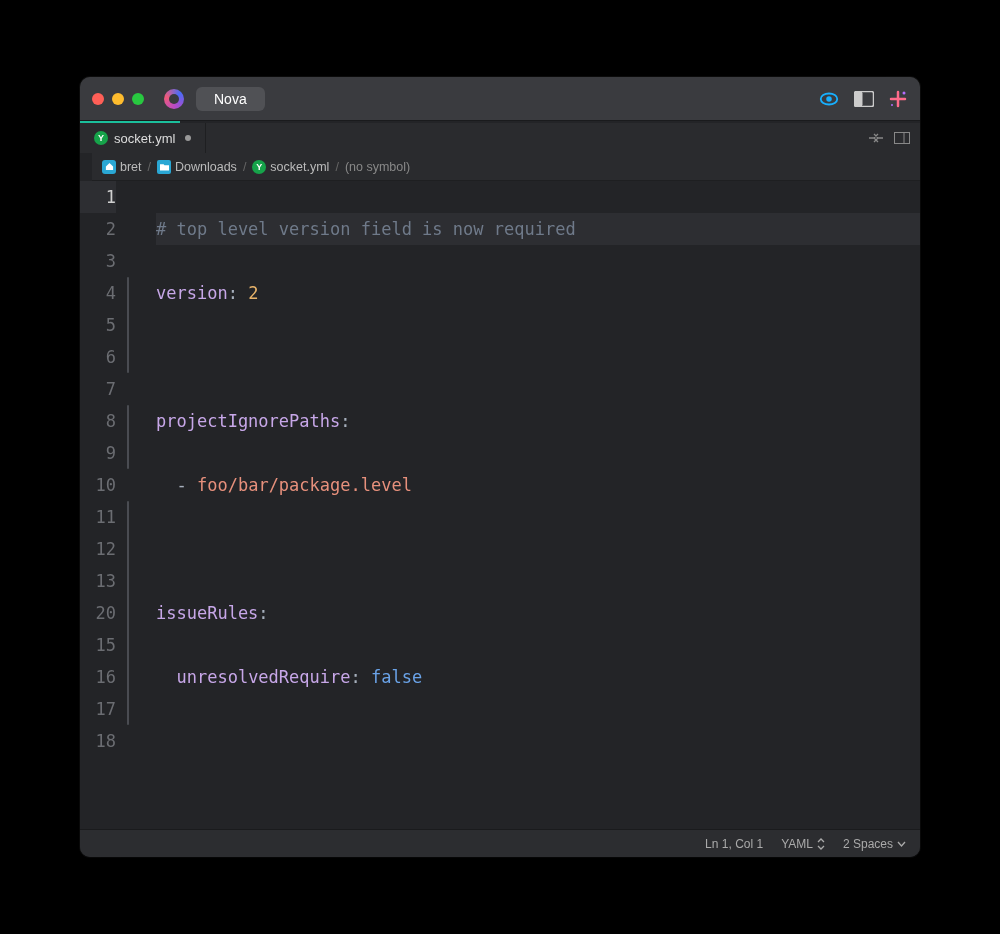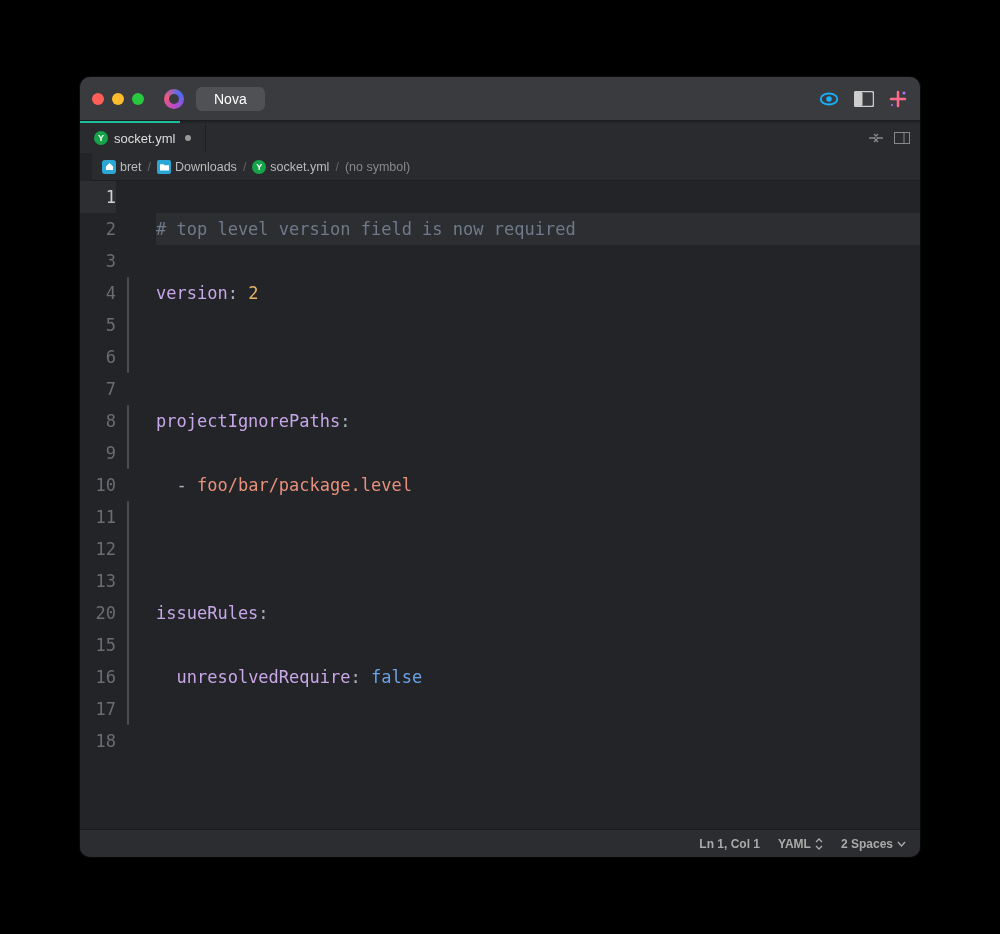--- a/index.html
+++ b/index.html
@@ -152,21 +152,21 @@
     background: #2c2d30;
     border-top: 1px solid #1a1b1d;
     display: flex;
     align-items: center;
     justify-content: flex-end;
     gap: 18px;
     padding: 0 14px;
     font-size: 12px;
     color: #aaa;
   }
-  .status-item { display:flex; align-items:center; gap:4px; cursor:pointer;font-weight:bold; }
+  .status-item { display:flex; align-items:center; gap:4px; cursor:pointer; }
 
   .yaml-badge {
     width:14px; height:14px; background:#16a34a; border-radius:50%;
     display:inline-flex; align-items:center; justify-content:center;
     color:#fff; font-size:9px; font-weight:bold;
   }
   .home-badge {
     width:14px; height:14px; background:#2aa7d4; border-radius:3px;
     display:inline-flex; align-items:center; justify-content:center;
   }

